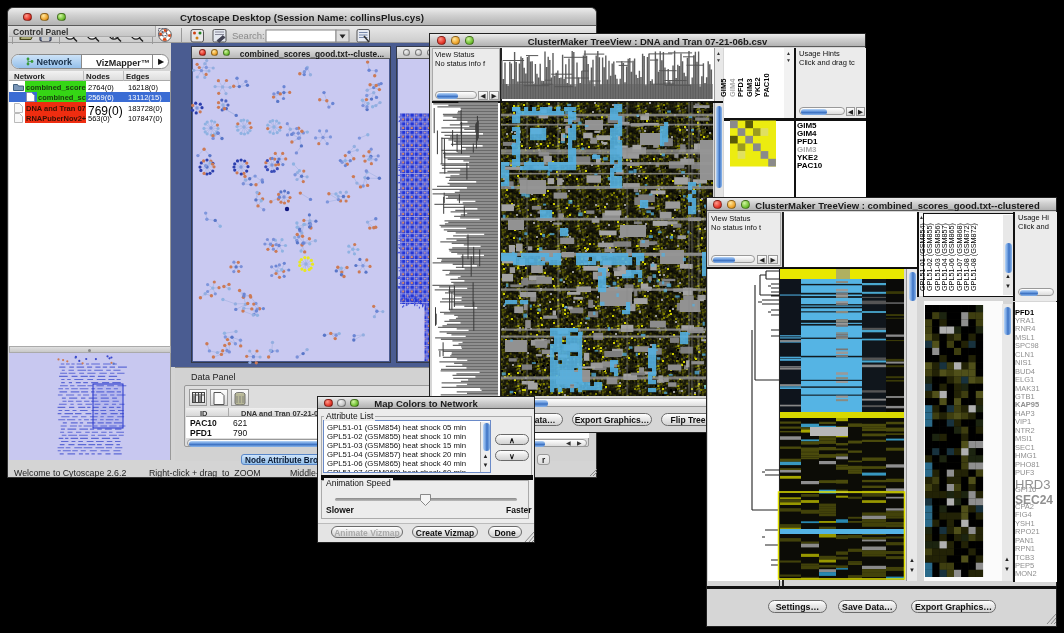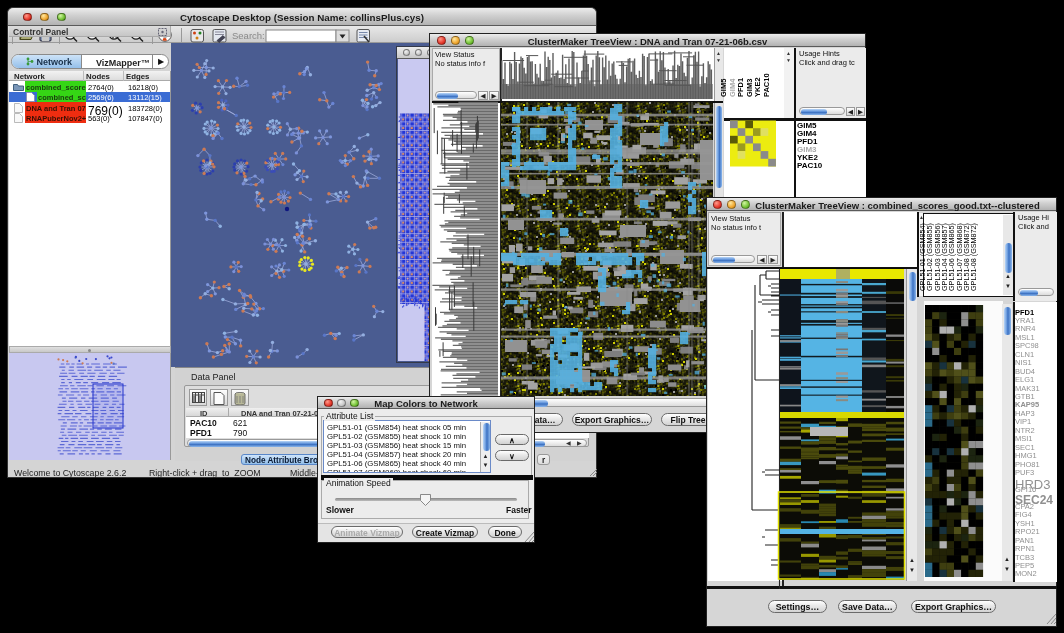--- a/index.html
+++ b/index.html
@@ -70,21 +70,21 @@
 <text x="222" y="11.5" font-size="9.5" fill="#8a8a8a">Search:</text>
 <rect x="256" y="3" width="70" height="12" fill="#fff" stroke="#888" stroke-width="1"></rect>
 <rect x="326" y="3" width="13" height="12" fill="linear-gradient(#eee,#ccc)" fill-opacity="1" style="fill:#ddd" stroke="#888" stroke-width="1"></rect>
 <path d="M329.5 7.5h6l-3 4z" fill="#222"></path>
 <g>
         <rect x="347" y="2.5" width="12.5" height="12.5" rx="1.5" fill="#e6eaf2" stroke="#555" stroke-width="1"></rect>
 <path d="M349 5.5h8.5 M349 8h8.5 M349 10.5h8.5" stroke="#78a" stroke-width="1.2"></path>
         <path d="M354 9l5 6" stroke="#333" stroke-width="1.6"></path>
       </g>
 </svg>
- <div class="a" style="left:1px;top:18px;width:162px;height:11px;background:linear-gradient(#dcdcdc,#c6c6c6);border-bottom:1px solid #aaa;border-right:1px solid #aaa">
+ <div class="a" style="left:1px;top:18px;width:147px;height:11px;background:linear-gradient(#dcdcdc,#c6c6c6);border-bottom:1px solid #aaa;border-right:1px solid #aaa">
    <span class="t" style="left:4px;top:1px;font-size:8.5px;font-weight:bold;color:#333">Control Panel</span>
    <svg class="a" style="left:149px;top:2px" width="9" height="8">
         <rect x="0.5" y="0.5" width="8" height="7" fill="none" stroke="#667" stroke-width="1" stroke-dasharray="2 1"></rect>
         <circle cx="4.5" cy="4" r="1.2" fill="#667"></circle>
       </svg>
  </div>
  <div class="a" style="left:3px;top:46px;width:158px;height:15px;background:#fff;border:1px solid #8a8a8a;border-radius:8px;overflow:hidden">
  <div class="a" style="left:0;top:0;width:70px;height:15px;background:linear-gradient(#cde3f8,#8cbae8);border-right:1px solid #8a8a8a"></div>
  <div class="a" style="left:140px;top:0;width:18px;height:15px;border-left:1px solid #8a8a8a"></div>
  <span class="t" style="left:14px;top:2px;font-size:9px;font-weight:bold;color:#18304a"><svg width="8" height="9" viewBox="0 0 8 9" style="vertical-align:-1px">
@@ -166,20 +166,29 @@
           <path d="M0 0.4h8.6 M0 4.7h8.6 M0.4 0v8.6 M4.7 0v8.6" stroke="#b0b0e8" stroke-width="0.8"></path>
           <circle cx="6.6" cy="6.6" r="1.2" fill="#d98a63"></circle>
           <circle cx="2.5" cy="2.5" r="1.0" fill="#e8b0a0"></circle>
         </pattern>
       </defs>
       <rect x="399" y="112" width="27" height="191" fill="url(#gp)"></rect>
       <rect x="423.5" y="112" width="6" height="248" fill="url(#gp)"></rect>
       <path d="M399 192.5h-1.4 M402.7 303.9v1.9 M399 269.8h-1.3 M410.8 298.9v1.7 M399 275.7h-1.4 M401.0 297.1v1.8 M399 251.9h-2.8 M405.0 296.8v2.0 M399 237.1h-1.5 M413.8 299.6v2.6 M399 246.3h-1.6 M422.0 303.4v2.0 M399 285.6h-2.7 M402.7 299.3v1.2 M399 116.0h-1.3 M419.2 300.5v1.5 M399 239.5h-1.7 M418.4 305.7v1.9 M399 166.4h-2.0 M406.2 303.4v1.3 M399 208.1h-1.5 M421.6 303.4v3.0 M399 158.5h-2.6 M417.7 297.2v2.6 M399 243.8h-2.0 M424.8 297.0v2.2 M399 231.3h-1.5 M401.0 296.5v3.0 M399 286.7h-1.9 M402.3 301.8v1.1 M399 188.6h-1.6 M405.8 302.0v1.7 M399 202.1h-2.0 M407.6 302.1v1.5 M399 164.7h-1.7 M408.0 299.6v1.1 M399 119.7h-1.1 M405.3 303.2v1.9 M399 282.8h-1.2 M423.7 297.0v1.7 M399 169.2h-1.2 M413.8 295.2v2.7 M399 174.3h-2.5 M419.5 299.0v2.1 M399 181.9h-2.3 M409.6 297.3v2.8 M399 136.5h-2.5 M414.7 296.3v2.8 M399 235.0h-1.4 M423.1 302.8v1.1 M399 214.8h-1.7 M424.7 303.0v1.4 M399 247.5h-1.1 M413.8 297.1v1.5 M399 276.9h-2.7 M424.4 305.0v2.8 M399 196.3h-2.4 M401.7 305.0v1.8 M399 287.1h-2.0 M415.0 295.2v2.4 M399 136.2h-1.1 M419.9 301.2v2.4 M399 251.3h-1.8 M421.8 302.5v2.9 M399 143.1h-2.5 M419.5 299.2v1.8 M399 163.0h-1.4 M405.4 296.8v2.4 M399 277.3h-2.6 M417.7 300.0v2.1 M399 169.0h-1.4 M413.8 302.8v1.3 M399 120.6h-1.5 M403.7 295.4v2.8 M399 286.3h-1.5 M416.1 303.7v1.5 M399 266.8h-2.1 M408.7 295.0v2.2 M399 181.4h-1.2 M413.7 302.8v2.4" stroke="#2336d6" stroke-width="0.8" fill="none"></path>
     </svg>
 
+<div class="a" style="left:183px;top:38px;width:200px;height:317px;background:#49598f;border:1px solid #333948">
+ <div class="tbar" style="height:12px;background:linear-gradient(#e4e4e4,#b8b8b8)">
+   <div class="tl tlr" style="left:7px;top:2px;width:7px;height:7px"></div>
+   <div class="tl tly" style="left:19px;top:2px;width:7px;height:7px"></div>
+   <div class="tl tlg" style="left:31px;top:2px;width:7px;height:7px"></div>
+   <div class="ttl" style="top:1.5px;font-size:8.3px;padding-left:42px">combined_scores_good.txt--cluste...</div>
+ </div>
+ <div class="a" style="left:1px;top:12px;width:196px;height:302px;background:#c9c9f1"></div>
+</div>
 <svg class="a" style="left:-7px;top:-7px" width="1064" height="633" pointer-events="none">
       <path d="M210.0 127.0L217.0 127.5 M210.0 127.0L215.8 130.8 M210.0 127.0L213.5 133.0 M210.0 127.0L210.3 134.0 M210.0 127.0L206.1 132.8 M210.0 127.0L204.2 130.9 M210.0 127.0L203.0 127.4 M210.0 127.0L204.3 123.0 M210.0 127.0L206.2 121.1 M210.0 127.0L210.6 120.0 M210.0 127.0L213.7 121.0 M210.0 127.0L216.4 124.1 M243.0 126.0L250.0 126.5 M243.0 126.0L249.0 129.6 M243.0 126.0L246.9 131.8 M243.0 126.0L243.5 133.0 M243.0 126.0L240.1 132.4 M243.0 126.0L236.8 129.2 M243.0 126.0L236.0 125.5 M243.0 126.0L236.8 122.8 M243.0 126.0L240.1 119.7 M243.0 126.0L242.7 119.0 M243.0 126.0L246.4 119.9 M243.0 126.0L248.8 122.1 M273.0 126.0L279.5 126.3 M273.0 126.0L278.7 129.2 M273.0 126.0L276.2 131.6 M273.0 126.0L272.4 132.5 M273.0 126.0L269.0 131.1 M273.0 126.0L266.7 127.6 M273.0 126.0L266.8 124.2 M273.0 126.0L269.2 120.7 M273.0 126.0L271.7 119.6 M273.0 126.0L275.6 120.0 M273.0 126.0L278.1 122.0 M206.0 166.0L213.0 165.8 M206.0 166.0L211.8 170.0 M206.0 166.0L209.0 172.3 M206.0 166.0L205.9 173.0 M206.0 166.0L203.1 172.4 M206.0 166.0L199.9 169.4 M206.0 166.0L199.0 166.1 M206.0 166.0L200.3 161.9 M206.0 166.0L202.6 159.9 M206.0 166.0L206.0 159.0 M206.0 166.0L209.9 160.2 M206.0 166.0L211.9 162.3 M240.0 166.0L247.0 165.7 M240.0 166.0L245.7 170.1 M240.0 166.0L242.9 172.4 M240.0 166.0L240.2 173.0 M240.0 166.0L236.0 171.8 M240.0 166.0L233.7 169.1 M240.0 166.0L233.0 166.0 M240.0 166.0L233.7 162.9 M240.0 166.0L236.5 159.9 M240.0 166.0L240.1 159.0 M240.0 166.0L243.7 160.0 M240.0 166.0L245.8 162.1 M271.0 164.0L277.5 163.4 M271.0 164.0L276.3 167.7 M271.0 164.0L273.1 170.2 M271.0 164.0L270.7 170.5 M271.0 164.0L266.5 168.7 M271.0 164.0L264.8 165.8 M271.0 164.0L264.9 161.7 M271.0 164.0L266.4 159.5 M271.0 164.0L269.7 157.6 M271.0 164.0L273.7 158.1 M271.0 164.0L276.7 160.9 M283.0 196.0L289.0 196.6 M283.0 196.0L287.4 200.1 M283.0 196.0L283.5 202.0 M283.0 196.0L280.0 201.2 M283.0 196.0L277.4 198.2 M283.0 196.0L277.6 193.4 M283.0 196.0L279.9 190.9 M283.0 196.0L283.6 190.0 M283.0 196.0L287.2 191.7 M305.0 263.0L311.5 263.2 M305.0 263.0L310.1 267.0 M305.0 263.0L308.3 268.6 M305.0 263.0L303.9 269.4 M305.0 263.0L300.9 268.1 M305.0 263.0L298.7 264.5 M305.0 263.0L298.8 261.1 M305.0 263.0L300.3 258.5 M305.0 263.0L303.8 256.6 M305.0 263.0L307.2 256.9 M305.0 263.0L310.4 259.4 M196.0 107.0L201.0 106.7 M196.0 107.0L199.2 110.8 M196.0 107.0L195.2 111.9 M196.0 107.0L191.5 109.3 M196.0 107.0L191.7 104.4 M196.0 107.0L194.7 102.2 M196.0 107.0L199.3 103.2 M222.0 104.0L227.0 104.1 M222.0 104.0L225.4 107.6 M222.0 104.0L221.2 108.9 M222.0 104.0L217.5 106.3 M222.0 104.0L217.5 101.7 M222.0 104.0L220.8 99.1 M222.0 104.0L224.9 99.9 M205.3 66.4L212.2 67.0 M205.3 66.4L205.1 73.4 M205.3 66.4L198.3 66.5 M205.3 66.4L205.7 59.5 M375.2 69.8L373.7 74.8 M375.2 69.8L368.1 69.3 M368.1 69.3L366.6 61.1 M303.4 70.7L306.3 66.4 M306.3 66.4L303.2 73.6 M303.2 73.6L305.4 67.7 M306.3 66.4L309.4 73.7 M303.4 70.7L298.8 72.7 M200.4 69.6L208.0 69.9 M200.4 69.6L203.8 76.4 M200.4 69.6L196.3 76.0 M200.4 69.6L192.8 69.3 M200.4 69.6L196.1 63.3 M200.4 69.6L203.8 62.7 M372.7 91.6L365.8 94.5 M372.7 91.6L370.5 98.1 M372.7 91.6L375.5 96.4 M282.9 91.6L288.7 91.4 M282.9 91.6L282.5 97.5 M282.9 91.6L277.0 91.7 M282.9 91.6L283.0 85.7 M377.8 83.4L378.4 88.6 M378.4 88.6L372.7 86.6 M377.8 83.4L369.1 83.7 M369.1 83.7L375.2 84.5 M372.7 86.6L366.2 89.3 M372.7 86.6L380.1 82.6 M221.6 85.9L229.1 86.3 M221.6 85.9L225.0 92.6 M221.6 85.9L217.7 92.3 M221.6 85.9L214.1 85.6 M221.6 85.9L217.4 79.7 M221.6 85.9L225.5 79.5 M272.9 92.9L279.3 92.9 M272.9 92.9L276.7 100.4 M279.3 92.9L272.5 96.1 M238.3 85.6L245.0 80.5 M238.3 85.6L236.0 77.2 M238.3 85.6L246.4 84.3 M238.3 85.6L232.7 85.3 M362.0 104.6L361.4 99.2 M362.0 104.6L366.1 108.6 M362.0 104.6L365.5 98.6 M361.4 99.2L367.0 102.5 M361.4 99.2L366.0 105.7 M222.8 107.3L235.2 114.4 M235.2 114.4L223.5 107.7 M374.8 104.6L379.0 101.6 M379.0 101.6L371.6 105.8 M327.9 106.1L325.8 99.7 M325.8 99.7L323.0 91.6 M327.9 106.1L331.8 102.5 M325.8 99.7L318.7 98.8 M297.3 132.2L302.4 132.0 M297.3 132.2L297.5 137.3 M297.3 132.2L292.3 132.2 M297.3 132.2L297.7 127.2 M289.3 128.2L295.7 127.6 M289.3 128.2L286.5 133.9 M289.3 128.2L286.3 122.7 M366.8 133.7L358.4 137.1 M216.9 132.2L221.0 137.5 M216.9 132.2L212.0 134.7 M216.9 132.2L212.1 137.4 M212.1 137.4L217.2 132.1 M322.0 136.5L329.5 135.9 M322.0 136.5L326.2 142.7 M322.0 136.5L317.8 142.7 M322.0 136.5L314.6 136.9 M322.0 136.5L318.6 129.8 M322.0 136.5L325.6 129.9 M306.3 131.1L300.9 130.3 M300.9 130.3L298.6 136.9 M298.6 136.9L290.9 141.0 M298.6 136.9L300.4 144.9 M300.4 144.9L295.4 151.9 M298.6 136.9L290.7 133.4 M348.1 151.3L352.8 157.7 M352.8 157.7L346.2 163.3 M348.1 151.3L356.3 149.1 M348.1 151.3L353.3 145.5 M346.2 163.3L341.1 161.2 M369.9 155.4L377.2 154.9 M369.9 155.4L370.4 162.7 M369.9 155.4L362.7 155.0 M369.9 155.4L370.2 148.2 M278.0 158.1L284.7 157.9 M278.0 158.1L281.9 163.6 M278.0 158.1L274.7 164.0 M278.0 158.1L271.2 157.4 M278.0 158.1L274.3 152.4 M278.0 158.1L281.7 152.4 M369.4 156.8L368.0 150.8 M369.4 156.8L364.0 160.1 M369.4 156.8L375.0 158.7 M375.0 158.7L368.0 158.3 M208.9 154.6L203.1 148.2 M208.9 154.6L209.1 161.9 M209.1 161.9L204.6 164.8 M203.1 148.2L196.9 154.6 M204.6 164.8L211.6 163.1 M344.3 159.6L349.3 159.7 M344.3 159.6L344.4 164.6 M344.3 159.6L339.3 159.5 M344.3 159.6L344.3 154.6 M294.1 173.7L298.4 169.7 M298.4 169.7L292.5 163.0 M242.3 182.8L250.0 183.6 M250.0 183.6L255.0 183.7 M255.0 183.7L261.2 179.0 M242.3 182.8L244.0 175.4 M242.3 182.8L248.7 177.7 M261.5 181.1L254.1 175.1 M254.1 175.1L244.6 179.0 M363.9 176.6L366.0 171.1 M363.9 176.6L362.2 185.0 M363.9 176.6L366.6 184.4 M362.2 185.0L355.9 182.1 M355.9 182.1L352.4 175.6 M355.9 182.1L359.5 185.9 M300.6 175.3L306.1 175.8 M300.6 175.3L302.3 180.6 M300.6 175.3L296.0 178.5 M300.6 175.3L296.4 171.6 M300.6 175.3L302.8 170.1 M367.0 177.3L378.4 177.3 M378.4 177.3L365.3 170.0 M254.9 198.9L261.6 198.0 M254.9 198.9L257.0 204.9 M257.0 204.9L262.7 208.8 M257.0 204.9L260.2 199.8 M254.9 198.9L258.0 192.5 M254.9 198.9L256.1 191.5 M278.4 196.2L269.9 200.8 M342.4 195.5L347.6 195.6 M342.4 195.5L345.1 200.0 M342.4 195.5L339.6 199.9 M342.4 195.5L337.2 195.4 M342.4 195.5L339.4 191.3 M342.4 195.5L345.3 191.2 M309.5 198.4L299.3 192.1 M326.4 200.9L337.5 198.6 M337.5 198.6L327.9 192.8 M327.9 192.8L335.0 193.0 M303.1 223.4L300.8 232.0 M303.1 223.4L309.6 225.9 M300.8 232.0L295.8 239.4 M303.1 223.4L298.9 229.8 M298.9 229.8L295.9 222.0 M308.9 222.2L309.9 227.1 M308.9 222.2L303.2 223.4 M303.2 223.4L298.5 228.1 M303.2 223.4L309.6 223.8 M303.2 223.4L296.2 226.2 M205.9 218.3L204.7 212.1 M205.9 218.3L214.2 219.4 M214.2 219.4L219.2 225.2 M366.5 221.1L374.8 217.8 M366.5 221.1L372.8 226.8 M366.5 221.1L368.8 227.1 M368.8 227.1L374.7 226.3 M308.9 219.9L314.9 220.2 M308.9 219.9L308.5 225.9 M308.9 219.9L302.9 219.4 M308.9 219.9L308.4 213.9 M308.7 242.7L303.0 242.0 M303.0 242.0L301.5 235.2 M303.0 242.0L297.7 235.8 M303.0 242.0L308.4 237.8 M303.0 242.0L300.1 250.0 M301.5 235.2L296.2 233.5 M278.0 244.5L284.5 244.5 M278.0 244.5L281.4 250.1 M278.0 244.5L275.0 250.3 M278.0 244.5L271.5 244.6 M278.0 244.5L274.3 239.2 M278.0 244.5L281.0 238.7 M296.4 241.8L301.0 244.0 M296.4 241.8L293.7 236.4 M301.0 244.0L303.7 250.9 M351.9 248.2L356.9 248.5 M351.9 248.2L353.5 252.9 M351.9 248.2L347.8 251.1 M351.9 248.2L347.8 245.2 M351.9 248.2L353.7 243.5 M269.6 243.3L275.2 243.6 M269.6 243.3L272.4 248.2 M269.6 243.3L266.9 248.3 M269.6 243.3L263.9 243.0 M269.6 243.3L266.4 238.5 M269.6 243.3L272.5 238.4 M302.0 242.3L314.4 239.7 M335.3 269.9L340.3 267.3 M340.3 267.3L346.0 266.5 M346.0 266.5L340.8 271.1 M340.8 271.1L336.8 266.3 M336.8 266.3L340.5 273.8 M340.3 267.3L343.0 275.5 M235.1 265.9L240.2 265.6 M235.1 265.9L237.7 270.3 M235.1 265.9L232.8 270.6 M235.1 265.9L229.9 265.9 M235.1 265.9L232.9 261.2 M235.1 265.9L237.3 261.3 M275.8 270.1L282.6 270.3 M275.8 270.1L278.5 276.3 M275.8 270.1L270.7 274.5 M275.8 270.1L270.6 265.8 M275.8 270.1L278.4 263.9 M280.8 268.8L287.8 269.0 M280.8 268.8L283.2 275.3 M280.8 268.8L275.0 272.5 M280.8 268.8L275.0 265.0 M280.8 268.8L283.3 262.3 M361.9 264.8L369.0 265.4 M361.9 264.8L365.0 271.2 M361.9 264.8L358.2 270.9 M361.9 264.8L354.9 264.5 M361.9 264.8L358.9 258.4 M361.9 264.8L365.8 258.9 M211.8 287.1L218.0 286.7 M211.8 287.1L214.3 292.8 M211.8 287.1L206.6 290.5 M211.8 287.1L206.6 283.6 M211.8 287.1L213.3 281.0 M243.1 293.1L249.7 296.1 M249.7 296.1L254.9 302.5 M243.1 293.1L238.6 289.5 M238.6 289.5L242.4 296.2 M254.9 302.5L258.6 307.8 M204.2 292.8L199.4 296.7 M204.2 292.8L210.4 294.7 M242.9 295.1L249.3 294.7 M242.9 295.1L244.5 303.5 M228.2 287.7L222.9 285.5 M222.9 285.5L228.0 283.4 M256.2 308.1L262.4 307.6 M256.2 308.1L253.0 313.4 M256.2 308.1L252.7 303.1 M252.3 314.0L242.0 310.0 M256.4 314.3L250.8 307.9 M250.8 307.9L255.4 310.0 M250.8 307.9L242.8 307.3 M375.9 310.3L381.8 310.6 M375.9 310.3L373.4 315.7 M375.9 310.3L372.7 305.3 M234.8 308.4L246.7 302.5 M246.7 302.5L234.4 302.9 M234.4 302.9L221.9 298.5 M235.0 330.5L223.5 332.3 M231.0 336.3L239.5 339.2 M231.0 336.3L234.4 342.7 M231.0 336.3L224.3 336.0 M239.5 339.2L239.7 344.9 M234.4 342.7L226.5 338.6 M353.2 334.8L362.3 333.9 M362.3 333.9L352.8 339.0 M335.1 334.3L329.8 332.4 M329.8 332.4L323.5 334.3 M329.8 332.4L334.2 337.6 M329.8 332.4L338.2 332.6 M270.8 350.2L267.6 356.0 M270.8 350.2L276.3 349.9 M270.8 350.2L271.5 341.4 M276.3 349.9L269.4 349.5 M208.4 349.9L216.4 351.6 M208.4 349.9L205.9 342.7 M216.4 351.6L221.7 349.7 M302.1 352.6L296.2 356.0 M302.1 352.6L306.1 348.6 M252.4 355.7L259.1 356.0 M252.4 355.7L255.3 361.8 M252.4 355.7L248.9 361.5 M252.4 355.7L245.7 355.3 M252.4 355.7L248.7 350.0 M252.4 355.7L256.0 350.0 M228.3 350.9L223.8 344.4 M223.8 344.4L226.0 349.5 M228.3 350.9L220.4 353.4 M228.3 350.9L228.3 342.7 M220.4 353.4L212.4 356.0" stroke="#a8b4e4" stroke-width="0.7" fill="none"></path>
       <circle cx="210.0" cy="127.0" r="1.7" fill="#7e96dc"></circle>
       <circle cx="217.0" cy="127.5" r="1.6" fill="#8fb2e2"></circle>
       <circle cx="215.8" cy="130.8" r="1.6" fill="#8fb2e2"></circle>
       <circle cx="213.5" cy="133.0" r="1.6" fill="#8fb2e2"></circle>
       <circle cx="210.3" cy="134.0" r="1.6" fill="#8fb2e2"></circle>
       <circle cx="206.1" cy="132.8" r="1.6" fill="#8fb2e2"></circle>
       <circle cx="204.2" cy="130.9" r="1.6" fill="#8fb2e2"></circle>
       <circle cx="203.0" cy="127.4" r="1.6" fill="#8fb2e2"></circle>

